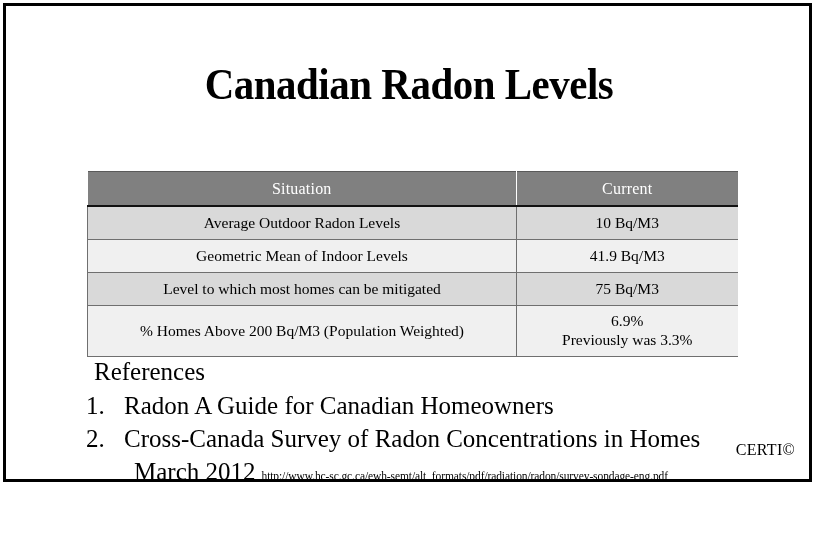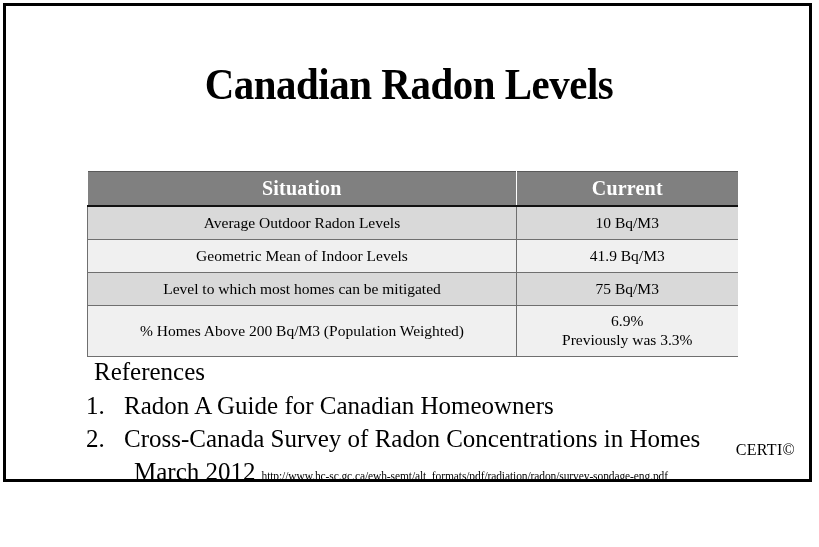--- a/index.html
+++ b/index.html
@@ -53,22 +53,22 @@
     border-collapse: collapse;
     table-layout: fixed;
     font-size: 15.5px;
   }
   #radon-table col.c-situation { width: 429px; }
   #radon-table col.c-current   { width: 221px; }
 
   #radon-table th {
     background: #808080;
     color: #ffffff;
-    font-weight: bold;
-    font-size: 20px;
+    font-weight: normal;
+    font-size: 16px;
     text-align: center;
     padding: 5px 4px 5px;
     height: 23px;
     border-right: 1px solid #ffffff;
     border-bottom: 2px solid #111111;
     border-top: 1px solid #5a5a5a;
     letter-spacing: 0.2px;
   }
   #radon-table th:last-child { border-right: none; }
 

